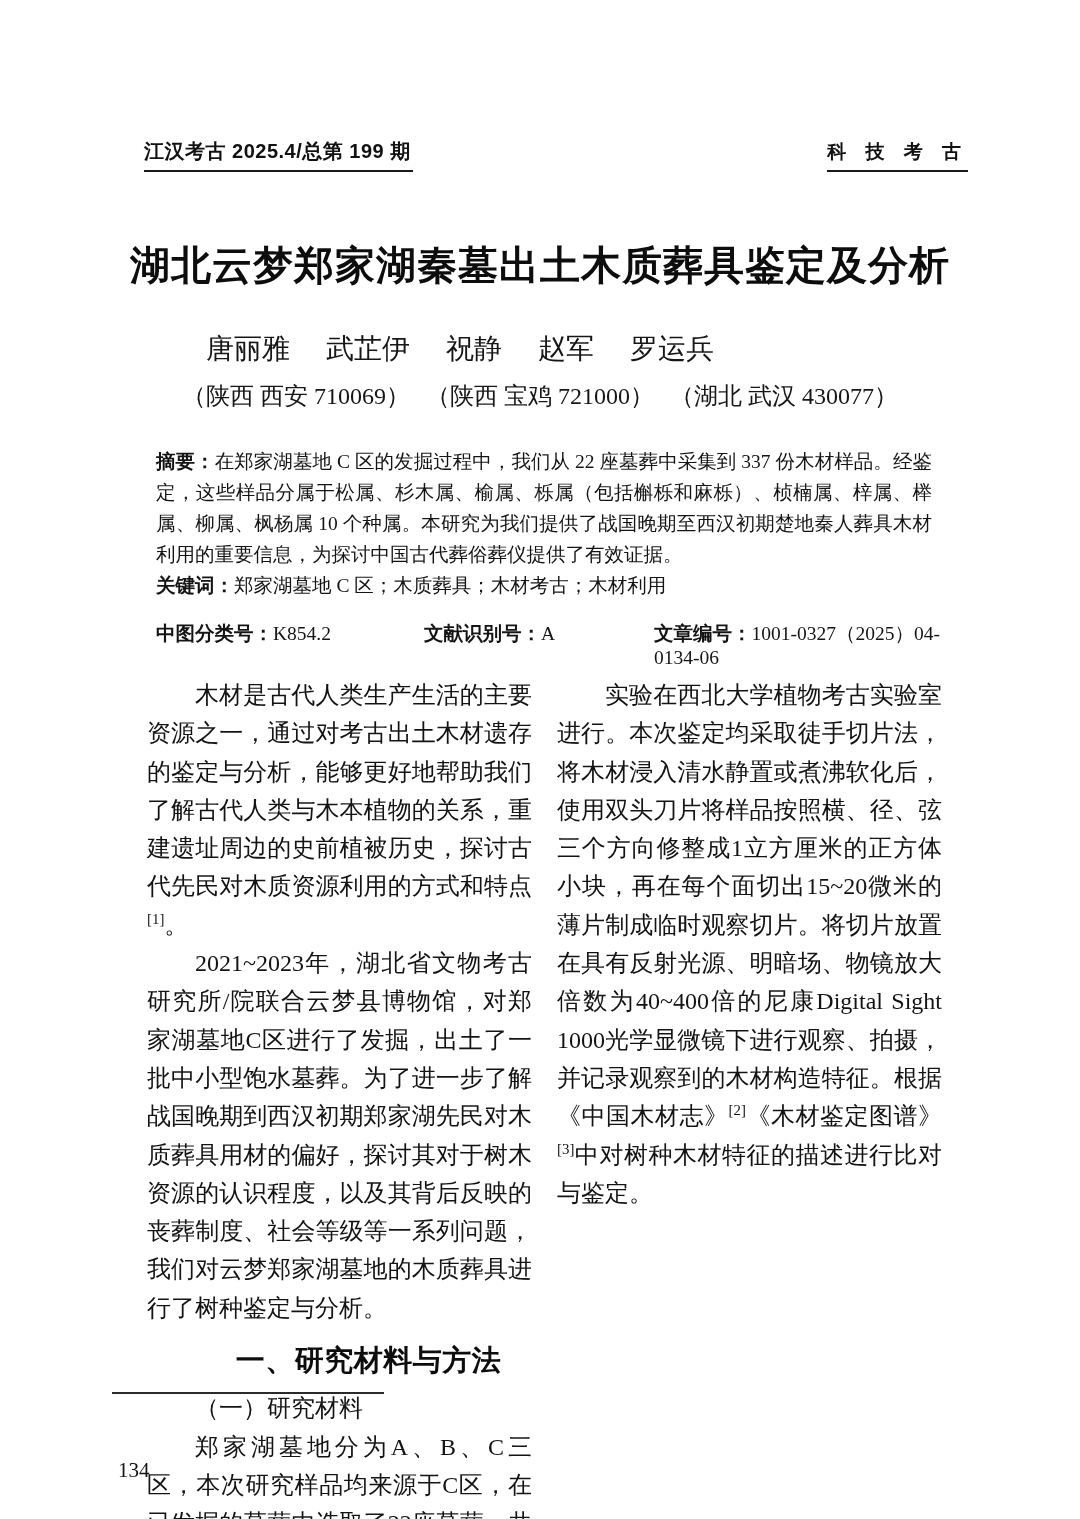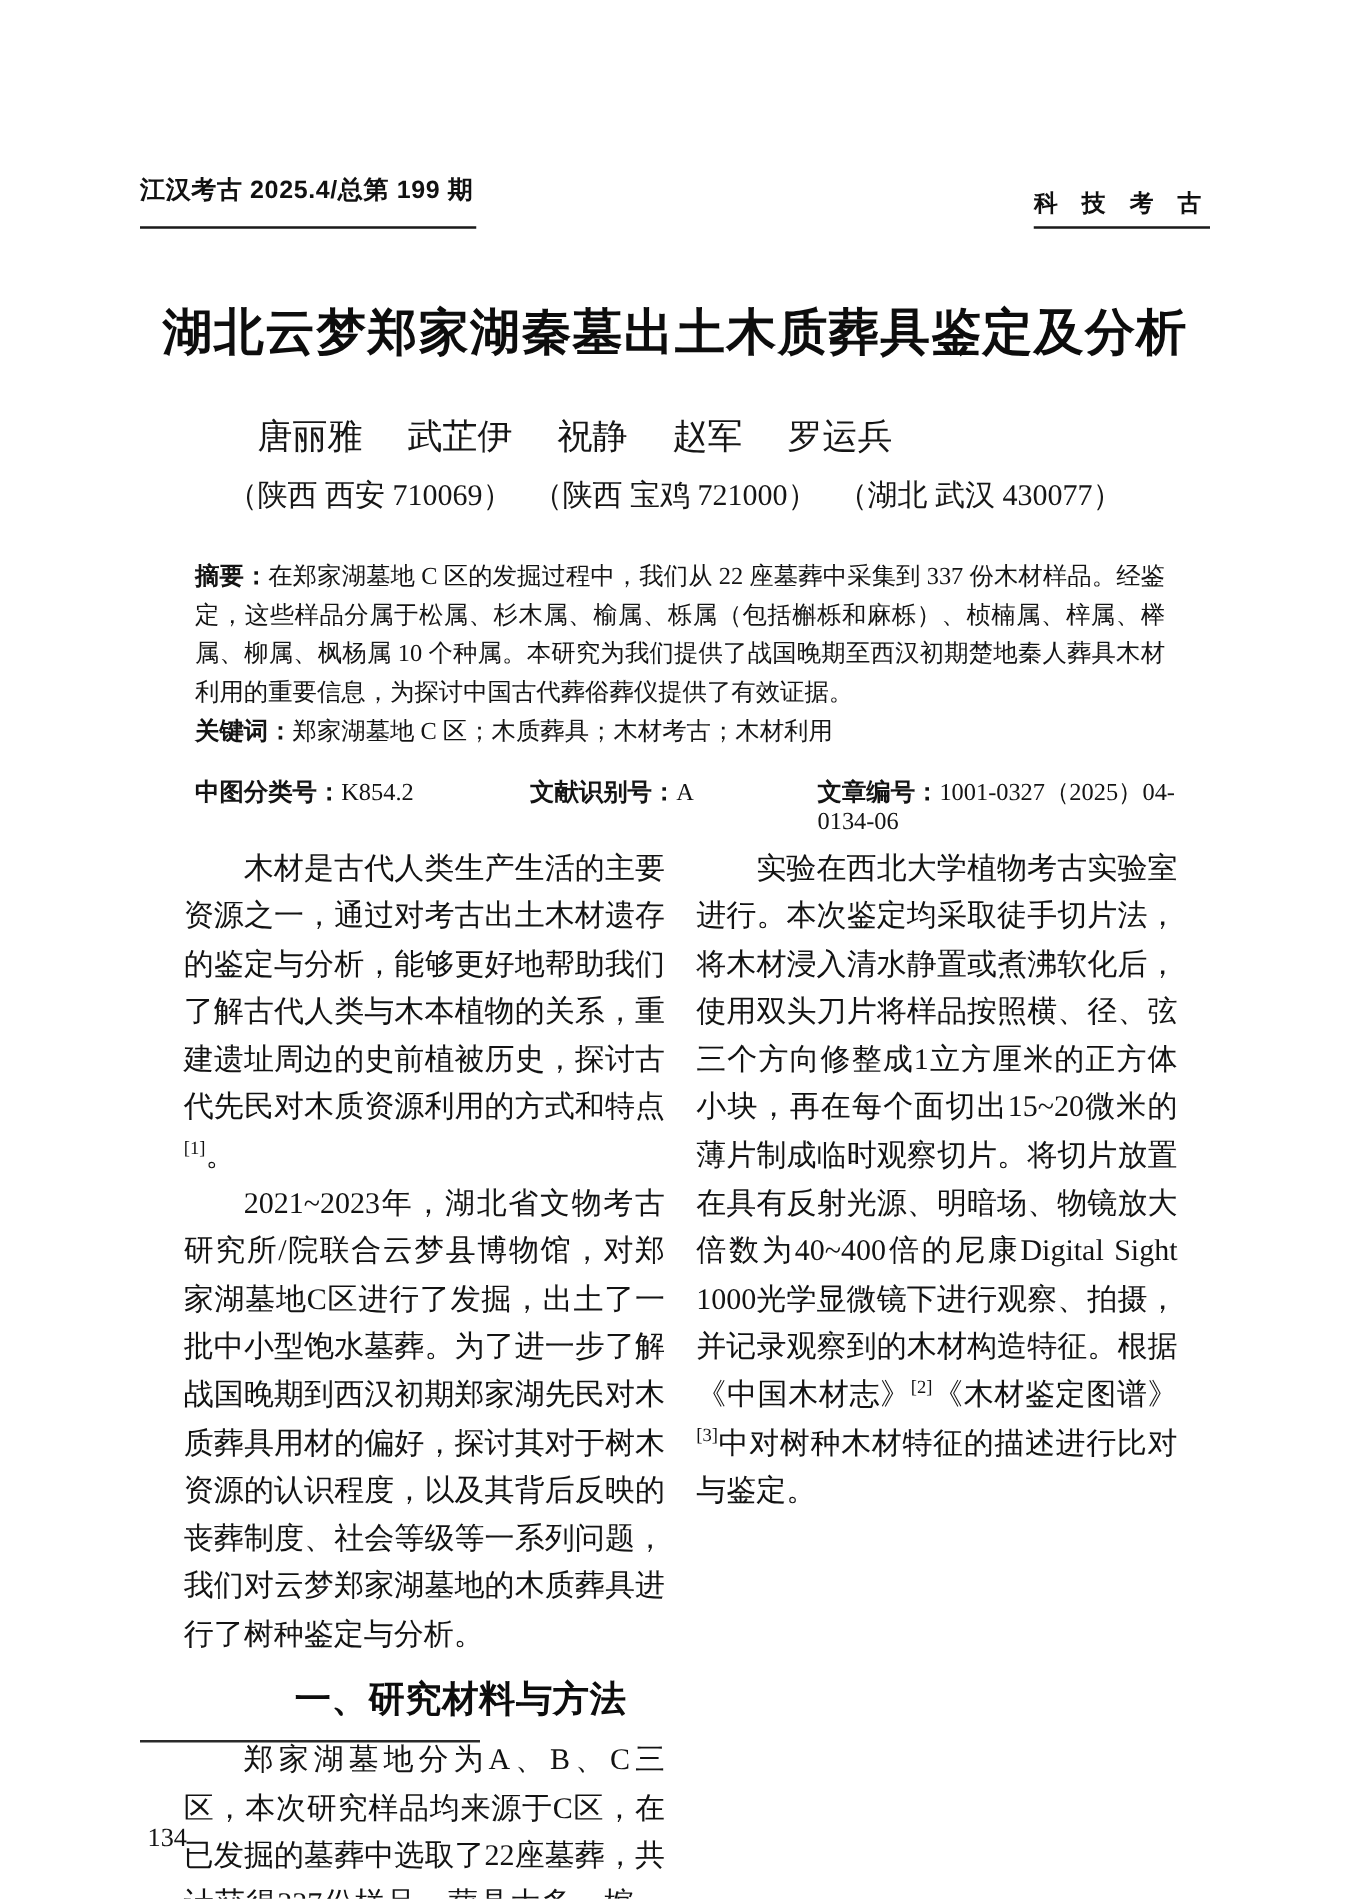--- a/index.html
+++ b/index.html
@@ -31,23 +31,24 @@
     display: flex;
     justify-content: space-between;
     align-items: flex-end;
   }
   .runhead-left {
     font-family: "Liberation Sans", "DejaVu Sans", sans-serif;
     font-size: 20px;
     font-weight: 700;
     letter-spacing: 0.5px;
     border-bottom: 2px solid #1a1a1a;
-    padding-bottom: 16px;
+    padding-bottom: 5px;
     padding-right: 2px;
     white-space: nowrap;
+    margin-left: 32px;
   }
   .runhead-right {
     font-family: "Liberation Sans", "DejaVu Sans", sans-serif;
     font-size: 19px;
     font-weight: 700;
     letter-spacing: 7px;
     border-bottom: 2px solid #1a1a1a;
     padding-bottom: 5px;
     white-space: nowrap;
   }
@@ -211,20 +212,21 @@
   <div class="clsrow">
     <div class="c1"><span class="lbl">中图分类号：</span><span>K854.2</span></div>
     <div class="c2"><span class="lbl">文献识别号：</span><span>A</span></div>
     <div class="c3"><span class="lbl">文章编号：</span><span>1001-0327（2025）04-0134-06</span></div>
   </div>
 
   <div class="col col-left">
     <p><span>木材是古代人类生产生活的主要资源之一，通过对考古出土木材遗存的鉴定与分析，能够更好地帮助我们了解古代人类与木本植物的关系，重建遗址周边的史前植被历史，探讨古代先民对木质资源利用的方式和特点</span><sup>[1]</sup><span>。</span></p>
     <p>2021~2023年，湖北省文物考古研究所/院联合云梦县博物馆，对郑家湖墓地C区进行了发掘，出土了一批中小型饱水墓葬。为了进一步了解战国晚期到西汉初期郑家湖先民对木质葬具用材的偏好，探讨其对于树木资源的认识程度，以及其背后反映的丧葬制度、社会等级等一系列问题，我们对云梦郑家湖墓地的木质葬具进行了树种鉴定与分析。</p>
     <p class="sec-head">一、研究材料与方法</p>
+    <p>（一）研究材料</p>
     <p>郑家湖墓地分为A、B、C三区，本次研究样品均来源于C区，在已发掘的墓葬中选取了22座墓葬，共计获得337份样品。葬具大多一棺一椁或者仅有单棺，年代约在战国晚期至西汉初期。</p>
 
   </div>
 
   <div class="col col-right">
     <p><span>实验在西北大学植物考古实验室进行。本次鉴定均采取徒手切片法，将木材浸入清水静置或煮沸软化后，使用双头刀片将样品按照横、径、弦三个方向修整成1立方厘米的正方体小块，再在每个面切出15~20微米的薄片制成临时观察切片。将切片放置在具有反射光源、明暗场、物镜放大倍数为40~400倍的尼康Digital Sight 1000光学显微镜下进行观察、拍摄，并记录观察到的木材构造特征。根据《中国木材志》</span><sup>[2]</sup><span>《木材鉴定图谱》</span><sup>[3]</sup><span>中对树种木材特征的描述进行比对与鉴定。</span></p>
 
   </div>
 
   <div class="fn-rule"></div>

